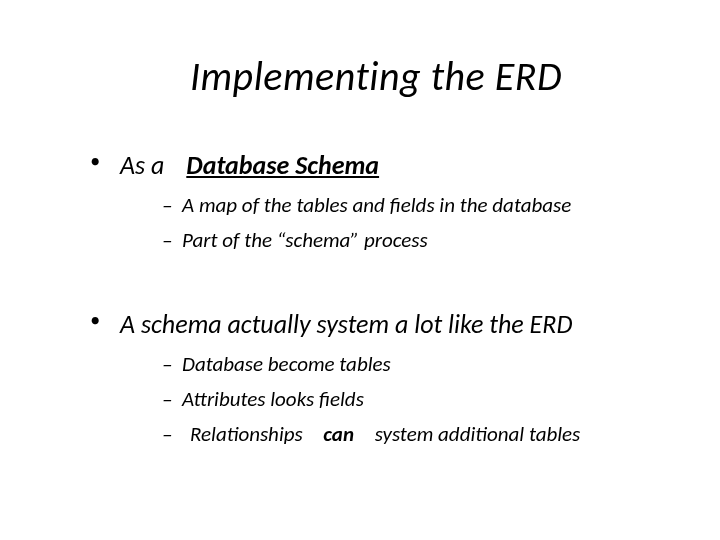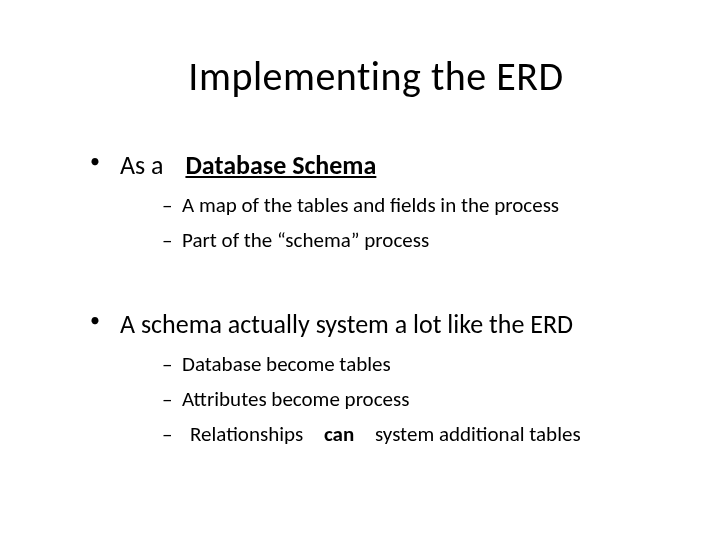--- a/index.html
+++ b/index.html
@@ -1,18 +1,19 @@
 <!DOCTYPE html>
 <html><head>
   <meta charset="utf-8">
   <style>
     * {
       margin: 8px;
       padding: 0;
       box-sizing: border-box;
+      font-style: italic;
     }
     body {
       width: 720px;
       height: 540px;
       background: #ffffff;
       font-family: Calibri, "Segoe UI", Arial, sans-serif;
       color: #000000;
       padding: 28px 40px 40px 40px;
     }
     .title {
@@ -74,31 +75,31 @@
 </head>
 <body>
 
 <h1 class="title">Implementing the ERD</h1>
 
 <ul class="bullet-list">
 
   <li class="bullet-item">
     <span>As a </span><span class="underline-bold">Database Schema</span>
     <ul class="sub-list">
-      <li class="sub-item">A map of the tables and fields in the process</li>
+      <li class="sub-item">A map of the tables and fields in the database</li>
       <li class="sub-item">Part of the “schema” process</li>
     </ul>
   </li>
 
   <div class="spacer"></div>
 
   <li class="bullet-item">
     <span>A schema actually system a lot like the ERD</span>
     <ul class="sub-list">
       <li class="sub-item">Database become tables</li>
-      <li class="sub-item">Attributes become process</li>
+      <li class="sub-item">Attributes looks fields</li>
       <li class="sub-item">
         <span>Relationships </span><span class="bold">can</span><span> system additional tables</span>
       </li>
     </ul>
   </li>
 
 </ul>
 
 </body></html>

